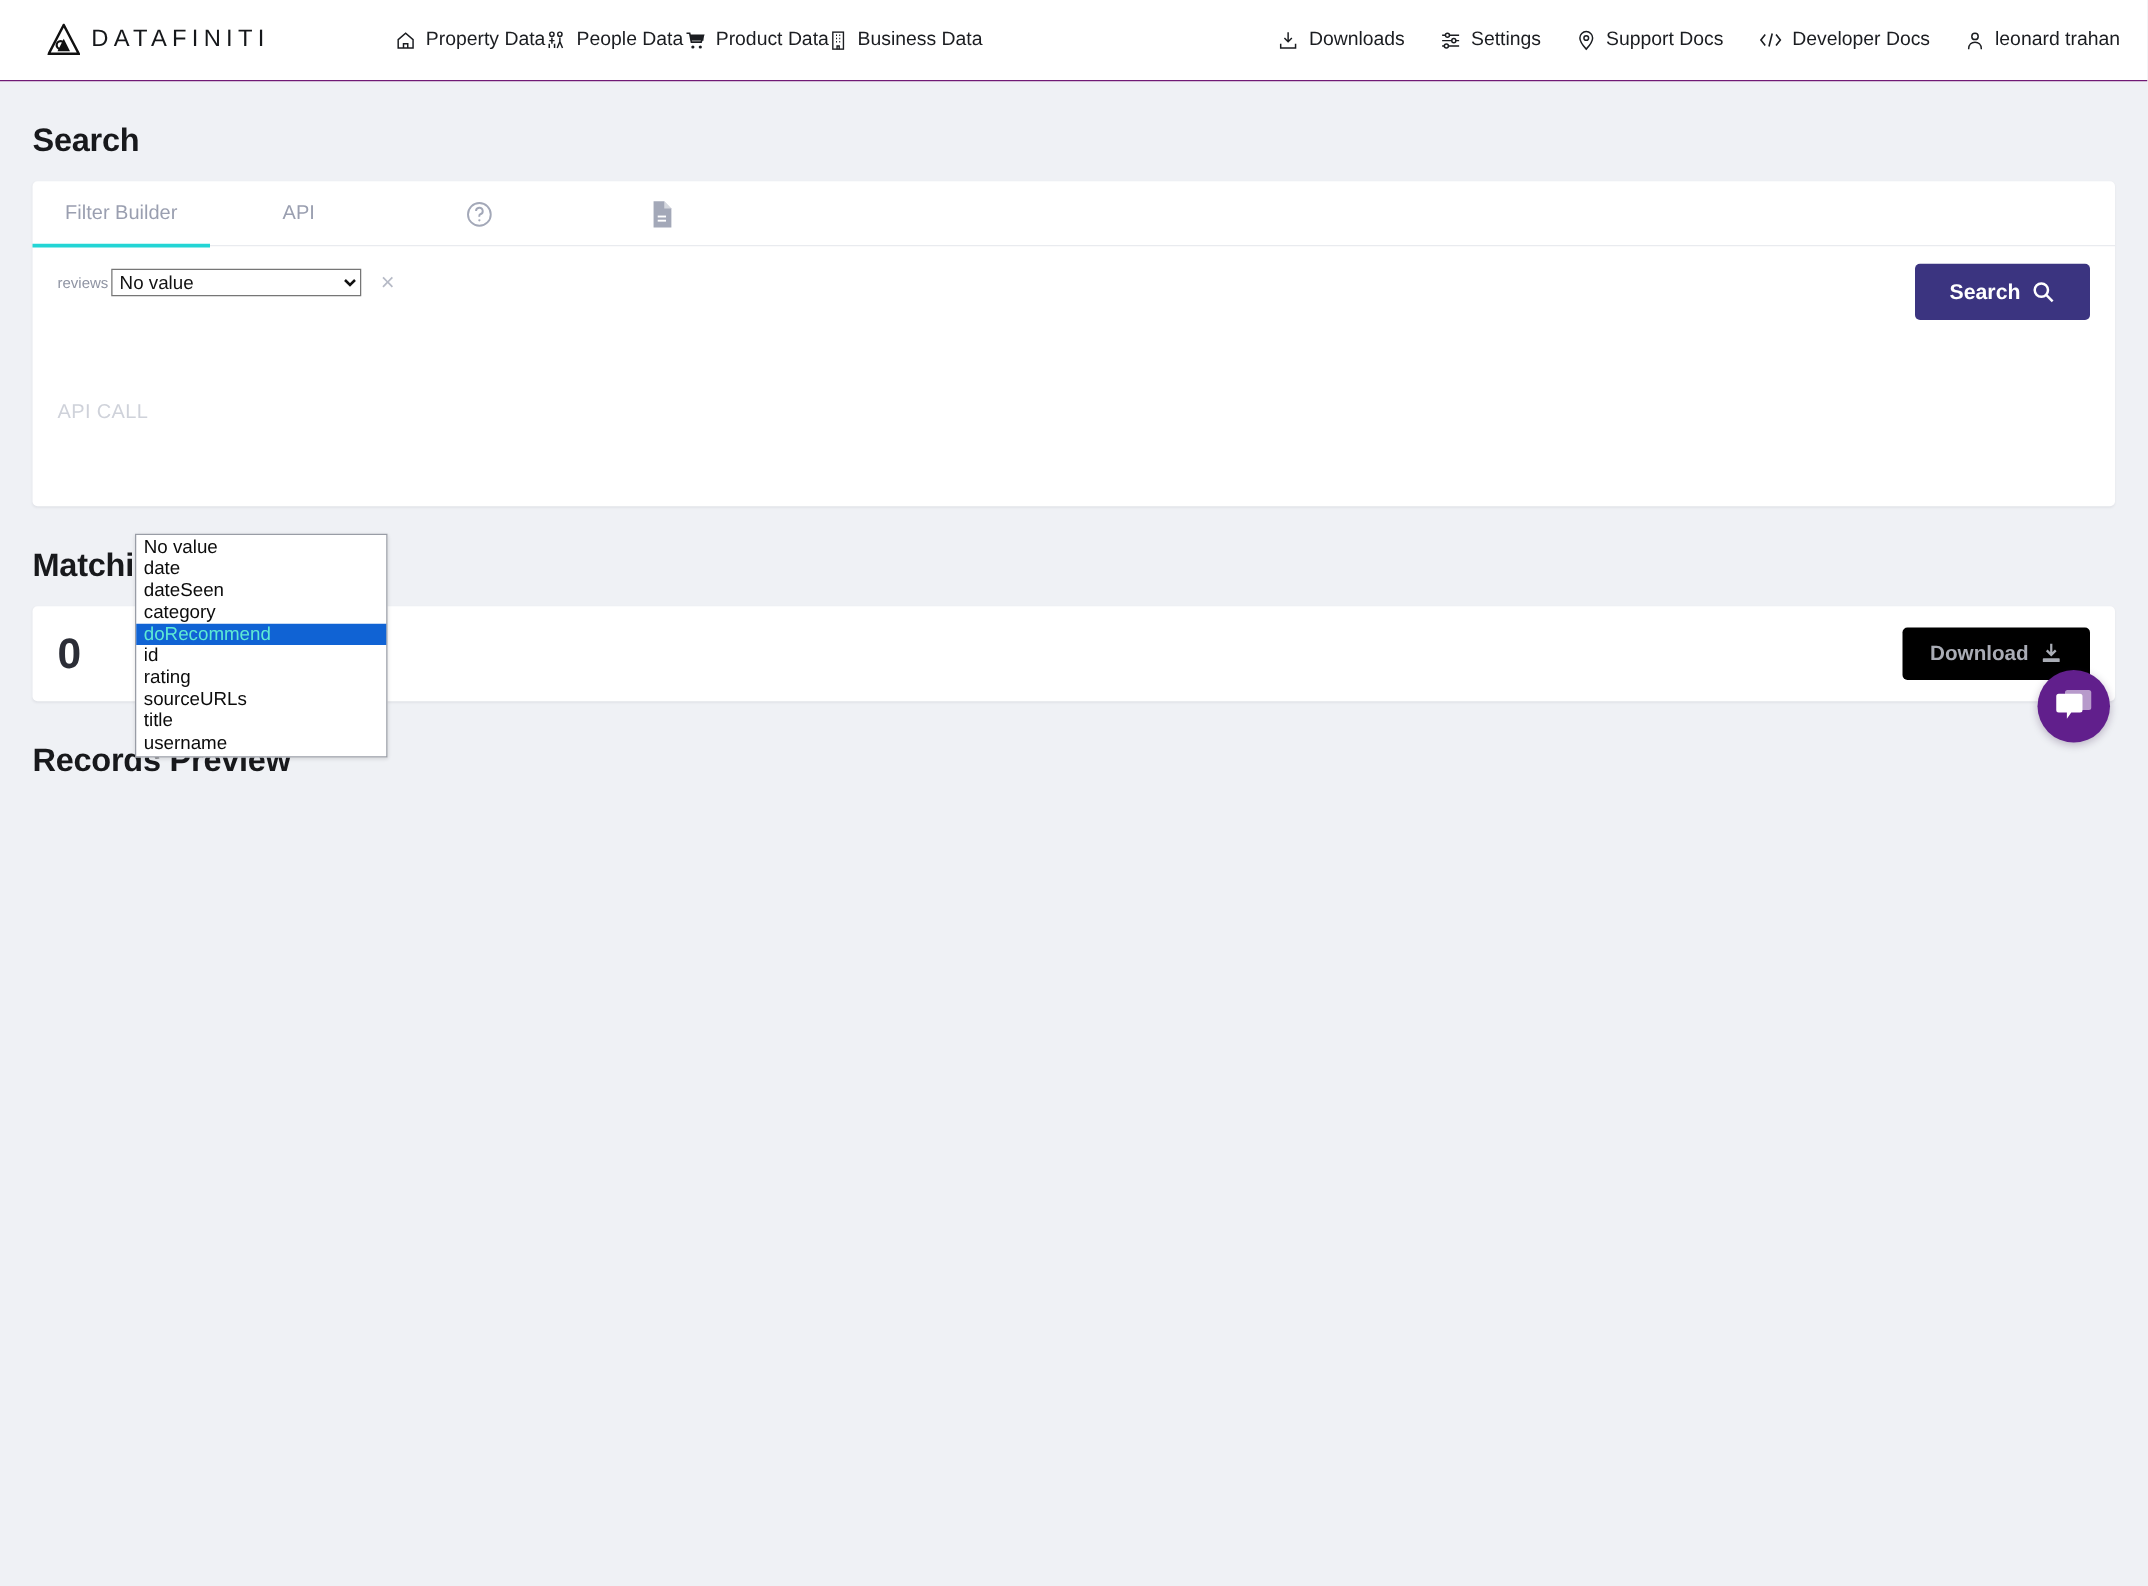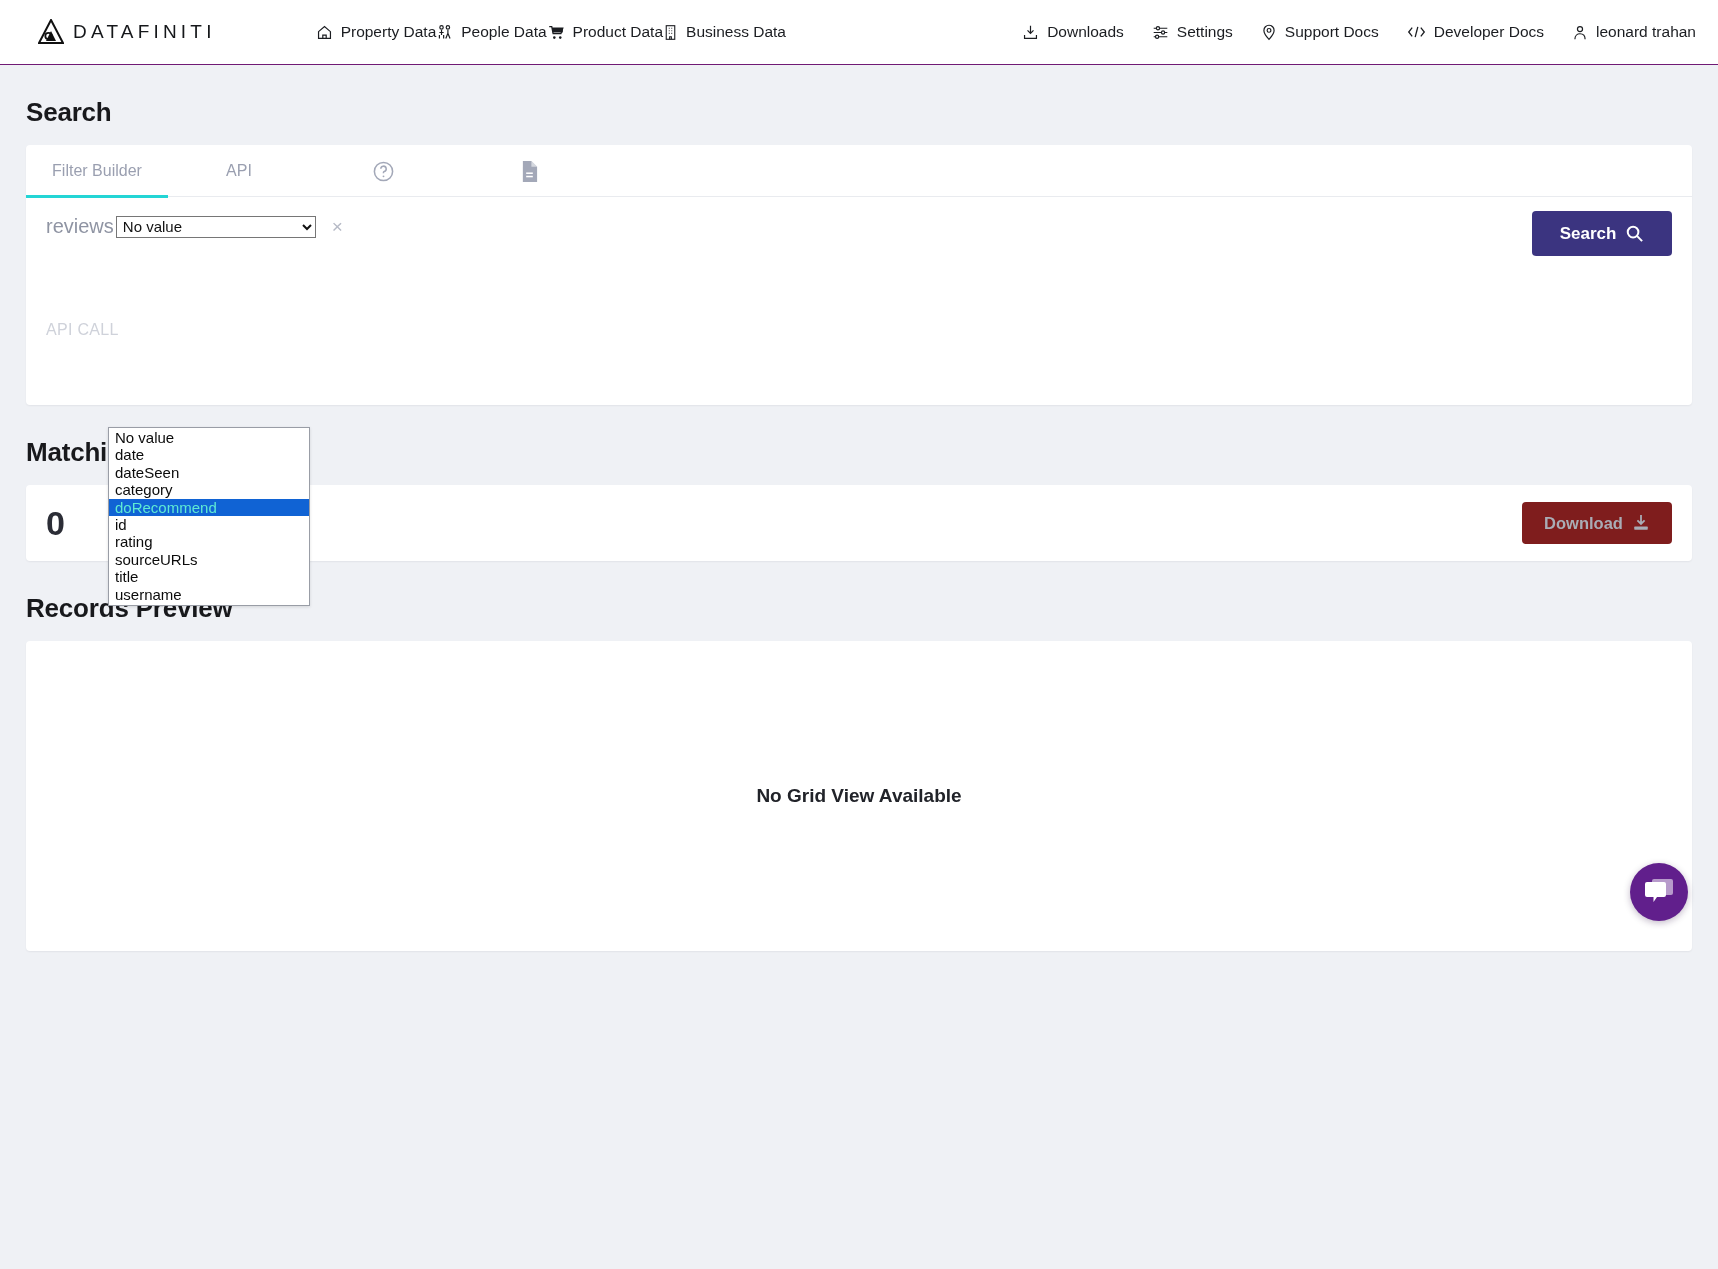--- a/index.html
+++ b/index.html
@@ -80,21 +80,21 @@
     left: 0; right: 0; bottom: -1px;
     height: 3px;
     background: #23d5d5;
   }
   .tab svg { display: block; }
 
   
   .filter-body { padding: 18px 20px 0 20px; min-height: 208px; position: relative; }
   .filter-row { display: flex; align-items: center; gap: 0; }
   .filter-label {
-    font-size: 20px;
+    font-size: 12px;
     color: #8f94a3;
     margin-right: 2px;
   }
   select.value-select {
     font-family: "Liberation Sans", sans-serif;
     font-size: 15px;
     color: #111;
     height: 22px;
     width: 200px;
     padding: 0 2px;
@@ -147,21 +147,21 @@
   }
   .match-count {
     font-size: 34px;
     font-weight: 700;
     color: #2b2d36;
     letter-spacing: -0.5px;
   }
   .download-btn {
     margin-left: auto;
     width: 150px; height: 42px;
-    background: #7f1d1d;
+    background: #000000;
     border: none; border-radius: 4px;
     color: #a9acb5;
     font-family: "Liberation Sans", sans-serif;
     font-size: 16.5px;
     font-weight: 700;
     display: flex; align-items: center; justify-content: center;
     gap: 9px;
     cursor: default;
   }
   .download-btn svg { display: block; }
@@ -421,23 +421,20 @@
           <path d="M10 1 v8.5 M6 7 l4 4 l4-4" fill="none" stroke="#a9acb5" stroke-width="2"></path>
           <rect x="2.5" y="14" width="15" height="3.4" rx="0.6"></rect>
         </svg>
       </span>
     </button>
   </div>
 
   <h1 class="section-title">Records Preview</h1>
 
   <div class="card">
-    <div class="preview-body">
-      <span>No Grid View Available</span>
-    </div>
   </div>
 
   <div class="dropdown-pop" id="dropdown-list">
       <div class="dd-opt">No value</div>
       <div class="dd-opt">date</div>
       <div class="dd-opt">dateSeen</div>
       <div class="dd-opt">category</div>
       <div class="dd-opt selected">doRecommend</div>
       <div class="dd-opt">id</div>
       <div class="dd-opt">rating</div>

